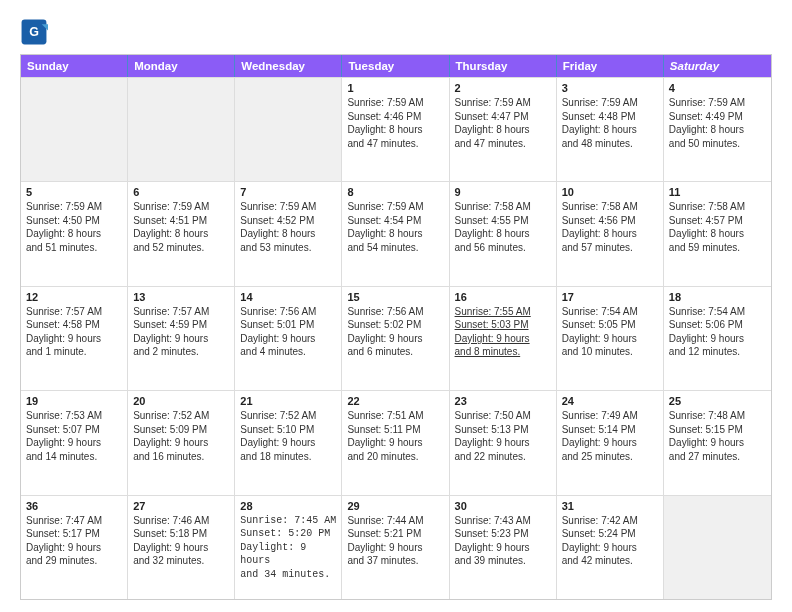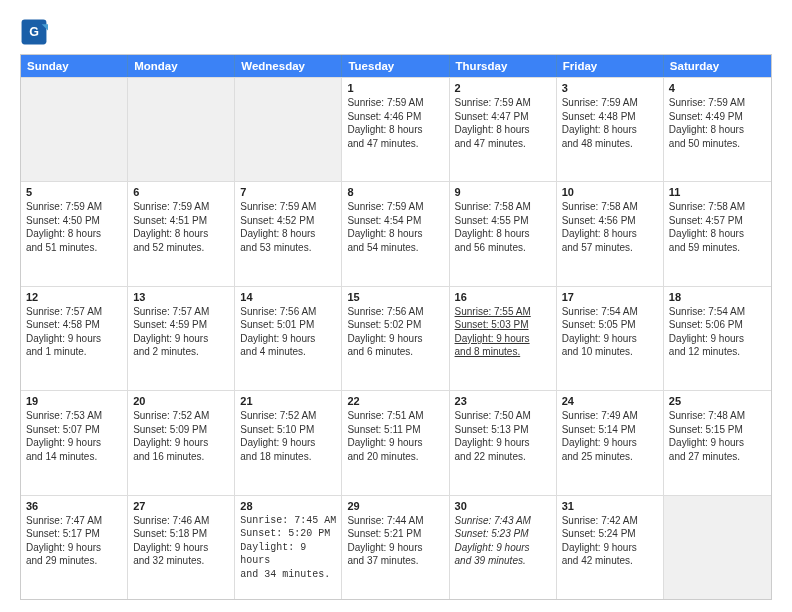--- a/index.html
+++ b/index.html
@@ -57,30 +57,30 @@
     }
     .calendar {
       flex: 1;
       display: flex;
       flex-direction: column;
       border: 1px solid #ccc;
     }
     .cal-header {
       display: grid;
       grid-template-columns: repeat(7, 1fr);
-      background: #3b82f6;
+      background: #8b5cf6;
     }
     .cal-header-cell {
       color: #fff;
       font-size: 11.5px;
       font-weight: bold;
       padding: 5px 6px;
       border-right: 1px solid #4a88cc;
     }
-    .cal-header-cell:last-child { border-right: none; }
+    .cal-header-cell:last-child { border-right: none; font-style: italic; }
     .cal-body {
       flex: 1;
       display: flex;
       flex-direction: column;
     }
     .cal-row {
       display: grid;
       grid-template-columns: repeat(7, 1fr);
       flex: 1;
       border-top: 1px solid #ddd;
@@ -263,21 +263,21 @@
 Daylight: 9 hours
 and 32 minutes.</span></div>
           <div class="cal-cell"><span class="day-number">28</span><span class="cell-text" style="white-space: pre-line; font-family: Liberation Mono, monospace;">Sunrise: 7:45 AM
 Sunset: 5:20 PM
 Daylight: 9 hours
 and 34 minutes.</span></div>
           <div class="cal-cell"><span class="day-number">29</span><span class="cell-text" style="white-space: pre-line;">Sunrise: 7:44 AM
 Sunset: 5:21 PM
 Daylight: 9 hours
 and 37 minutes.</span></div>
-          <div class="cal-cell"><span class="day-number">30</span><span class="cell-text" style="white-space: pre-line; font-style: italic;">Sunrise: 7:43 AM
+          <div class="cal-cell"><span class="day-number">30</span><span class="cell-text" style="white-space: pre-line;">Sunrise: 7:43 AM
 Sunset: 5:23 PM
 Daylight: 9 hours
 and 39 minutes.</span></div>
           <div class="cal-cell"><span class="day-number">31</span><span class="cell-text" style="white-space: pre-line;">Sunrise: 7:42 AM
 Sunset: 5:24 PM
 Daylight: 9 hours
 and 42 minutes.</span></div>
           <div class="cal-cell shaded"></div>
         </div>
       </div>

